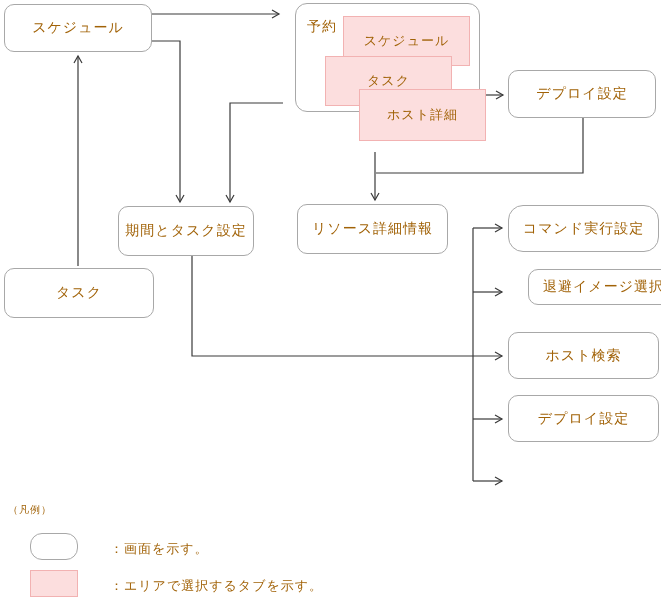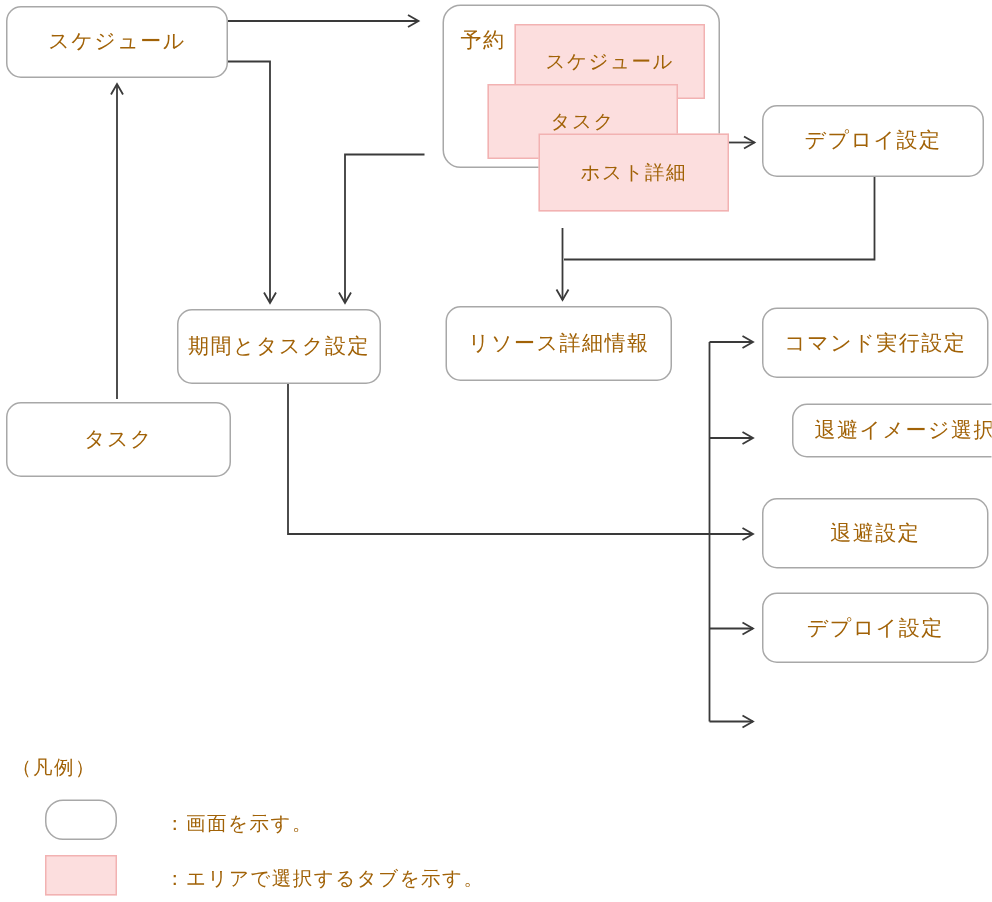--- a/index.html
+++ b/index.html
@@ -17,21 +17,21 @@
   }
   .group-label{
     position:absolute;left:11px;top:14px;font-size:14px;letter-spacing:1px;
   }
   .tab{
     position:absolute;box-sizing:border-box;
     background:#fcdede;border:1px solid #f2b2b2;
     display:flex;align-items:center;justify-content:center;
     font-size:13px;letter-spacing:1px;white-space:nowrap;
   }
-  .legend-title{position:absolute;left:8px;top:503px;font-size:13px;letter-spacing:1px;text-align:center;}
+  .legend-title{position:absolute;left:8px;top:503px;font-size:10px;letter-spacing:1px;text-align:center;}
   .legend-row-text{position:absolute;font-size:13px;letter-spacing:1px;margin-left:28px;}
   .legend-swatch-screen{
     position:absolute;left:30px;top:533px;width:48px;height:27px;box-sizing:border-box;
     background:#fff;border:1px solid #a8a8a8;border-radius:12px;
   }
   .legend-swatch-tab{
     position:absolute;left:30px;top:570px;width:48px;height:27px;box-sizing:border-box;
     background:#fcdede;border:1px solid #f2b2b2;
   }
 </style>
@@ -72,25 +72,25 @@
     <div class="tab" style="left:29px;top:52px;width:127px;height:50px;">タスク</div>
     <div class="tab" style="left:15px;top:85px;width:127px;height:52px;margin-left:48px;">ホスト詳細</div>
   </div>
 
   <div class="node" style="left:508px;top:70px;width:148px;height:48px;">デプロイ設定</div>
 
   <div class="node" style="left:118px;top:206px;width:136px;height:50px;">期間とタスク設定</div>
 
   <div class="node" style="left:297px;top:204px;width:151px;height:50px;">リソース詳細情報</div>
 
-  <div class="node" style="left:508px;top:205px;width:151px;height:47px;">コマンド実行設定</div>
+  <div class="node" style="left:508px;top:205px;width:151px;height:47px;border-radius:15px;">コマンド実行設定</div>
 
   <div class="node" style="left:496px;top:269px;width:151px;height:36px;margin-left:32px;">退避イメージ選択</div>
 
-  <div class="node" style="left:508px;top:332px;width:151px;height:47px;">退避設定</div>
+  <div class="node" style="left:508px;top:332px;width:151px;height:47px;">ホスト検索</div>
 
   <div class="node" style="left:508px;top:395px;width:151px;height:47px;">デプロイ設定</div>
 
 
   <div class="node" style="left:4px;top:268px;width:150px;height:50px;">タスク</div>
 
   <div class="legend-title">（凡例）</div>
   <div class="legend-swatch-screen"></div>
   <div class="legend-row-text" style="left:82px;top:540px;">：画面を示す。</div>
   <div class="legend-swatch-tab"></div>

